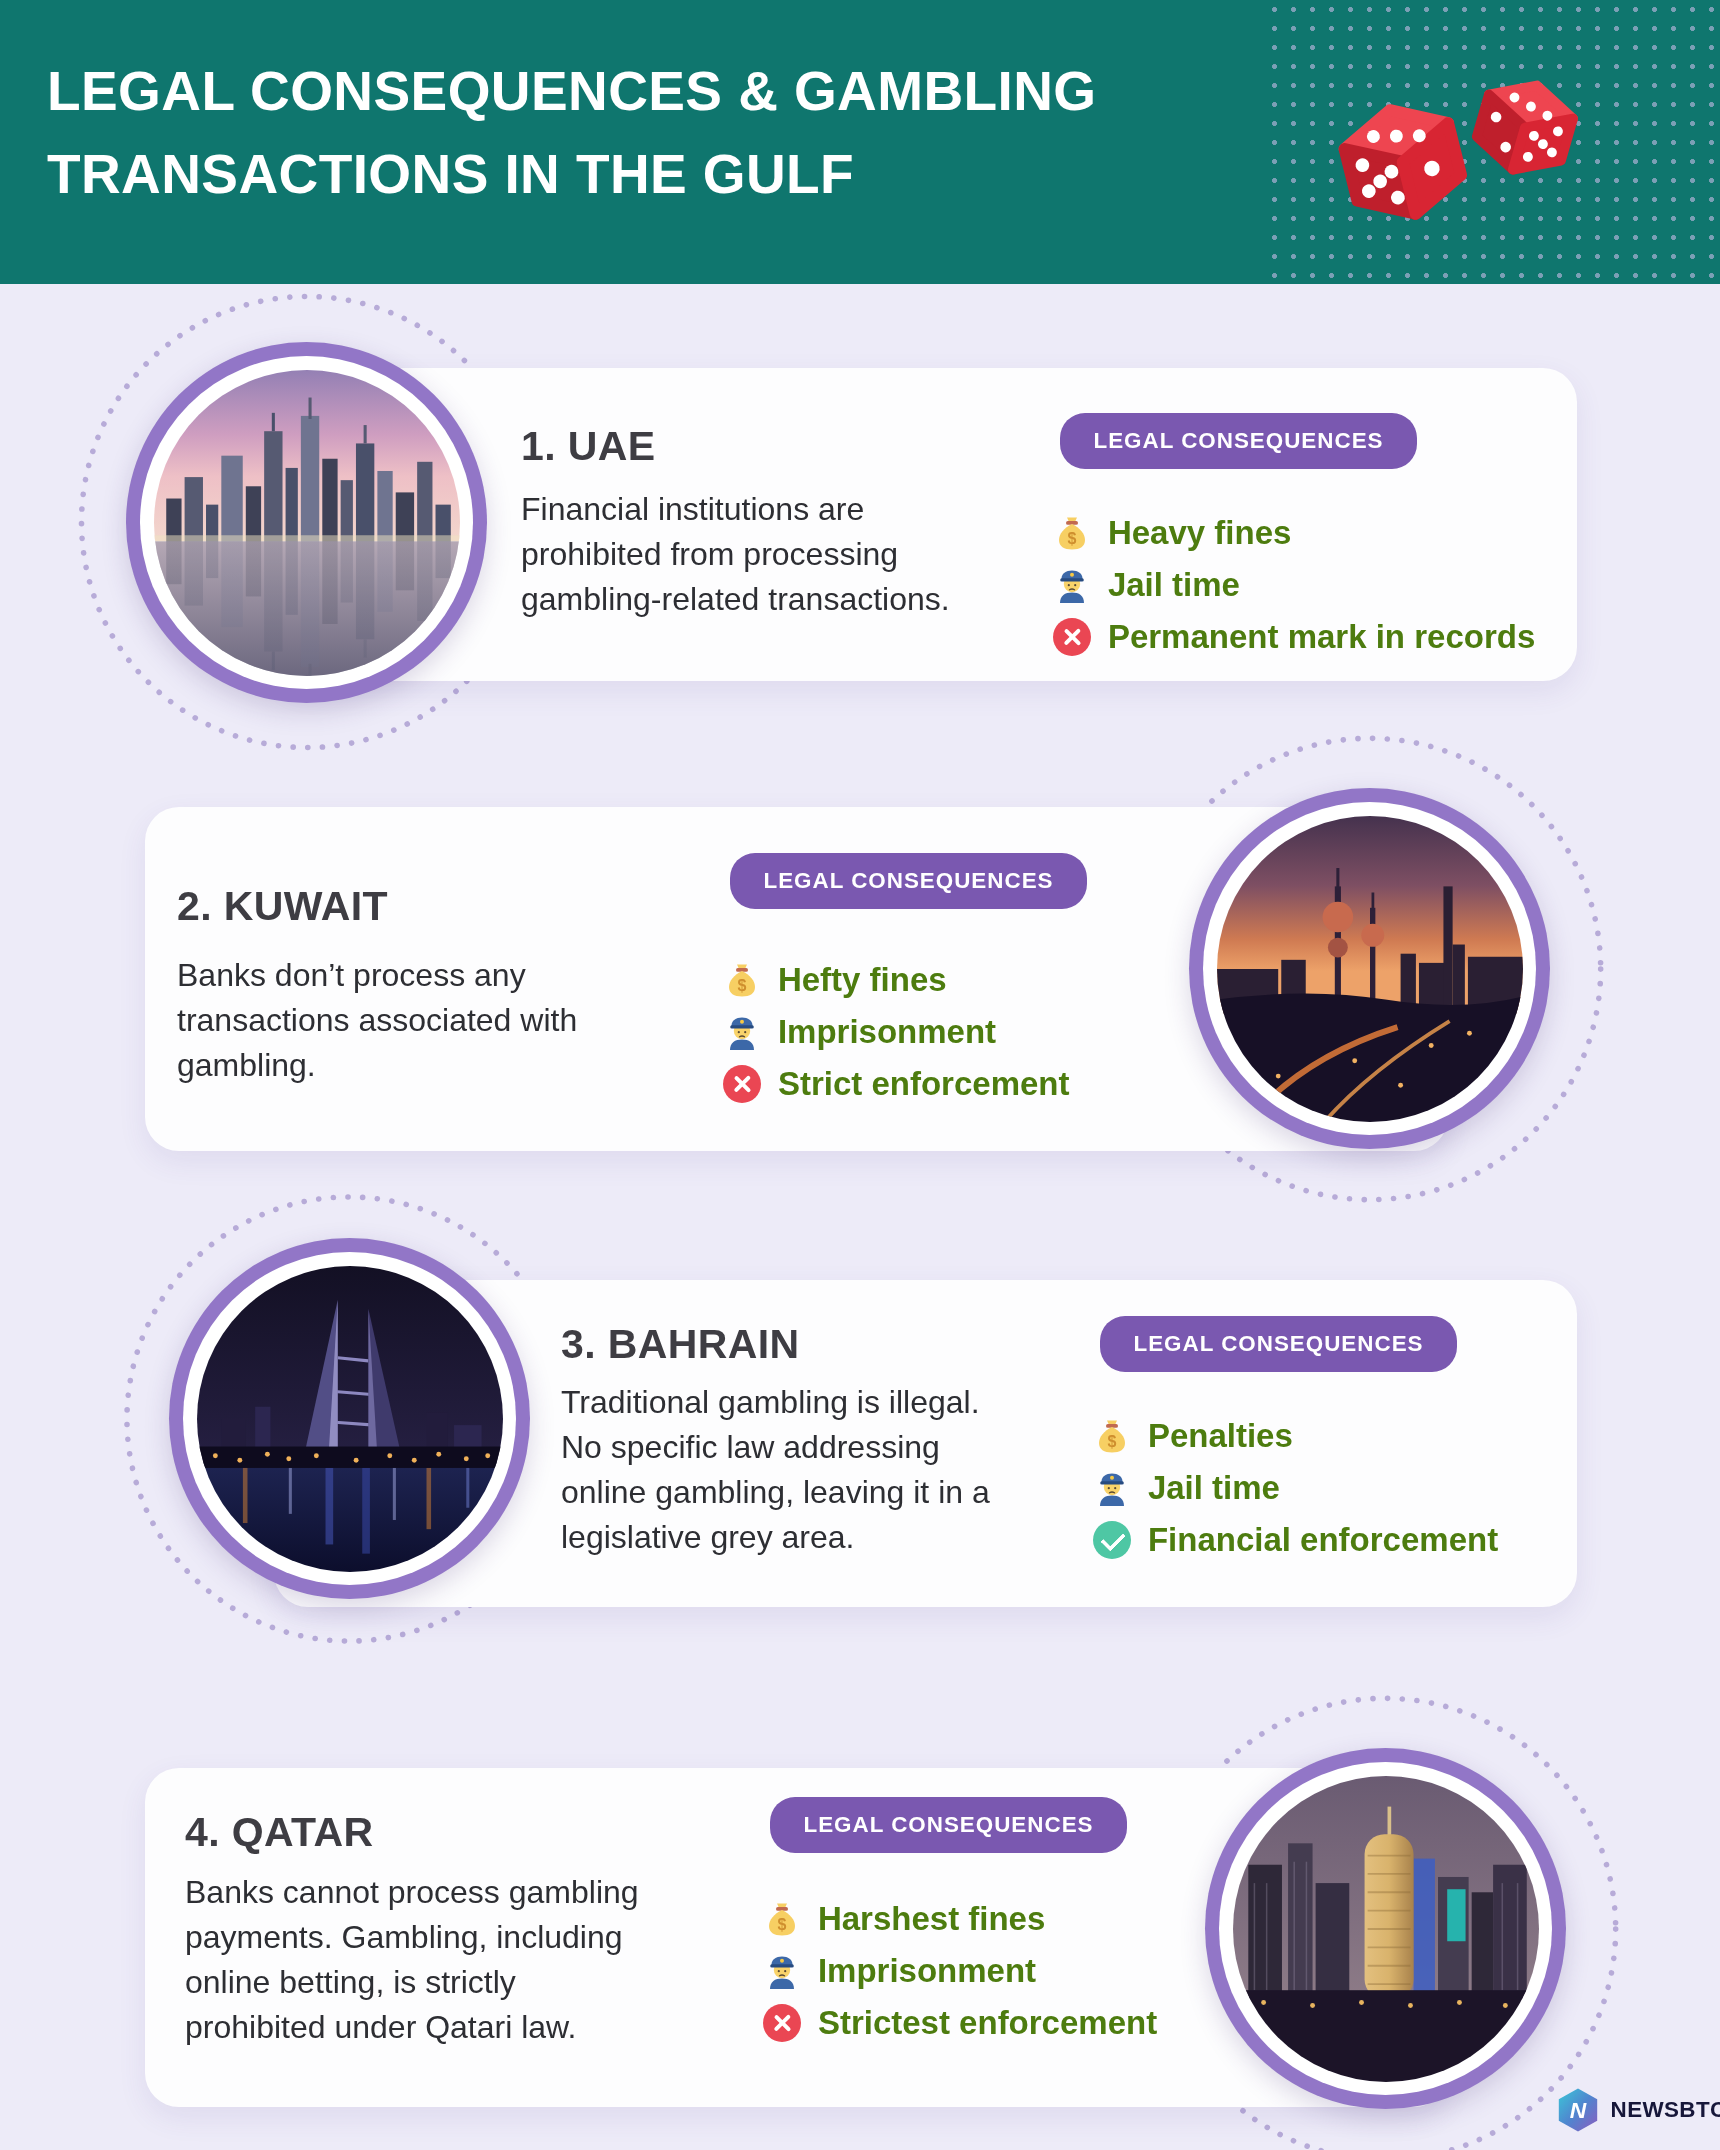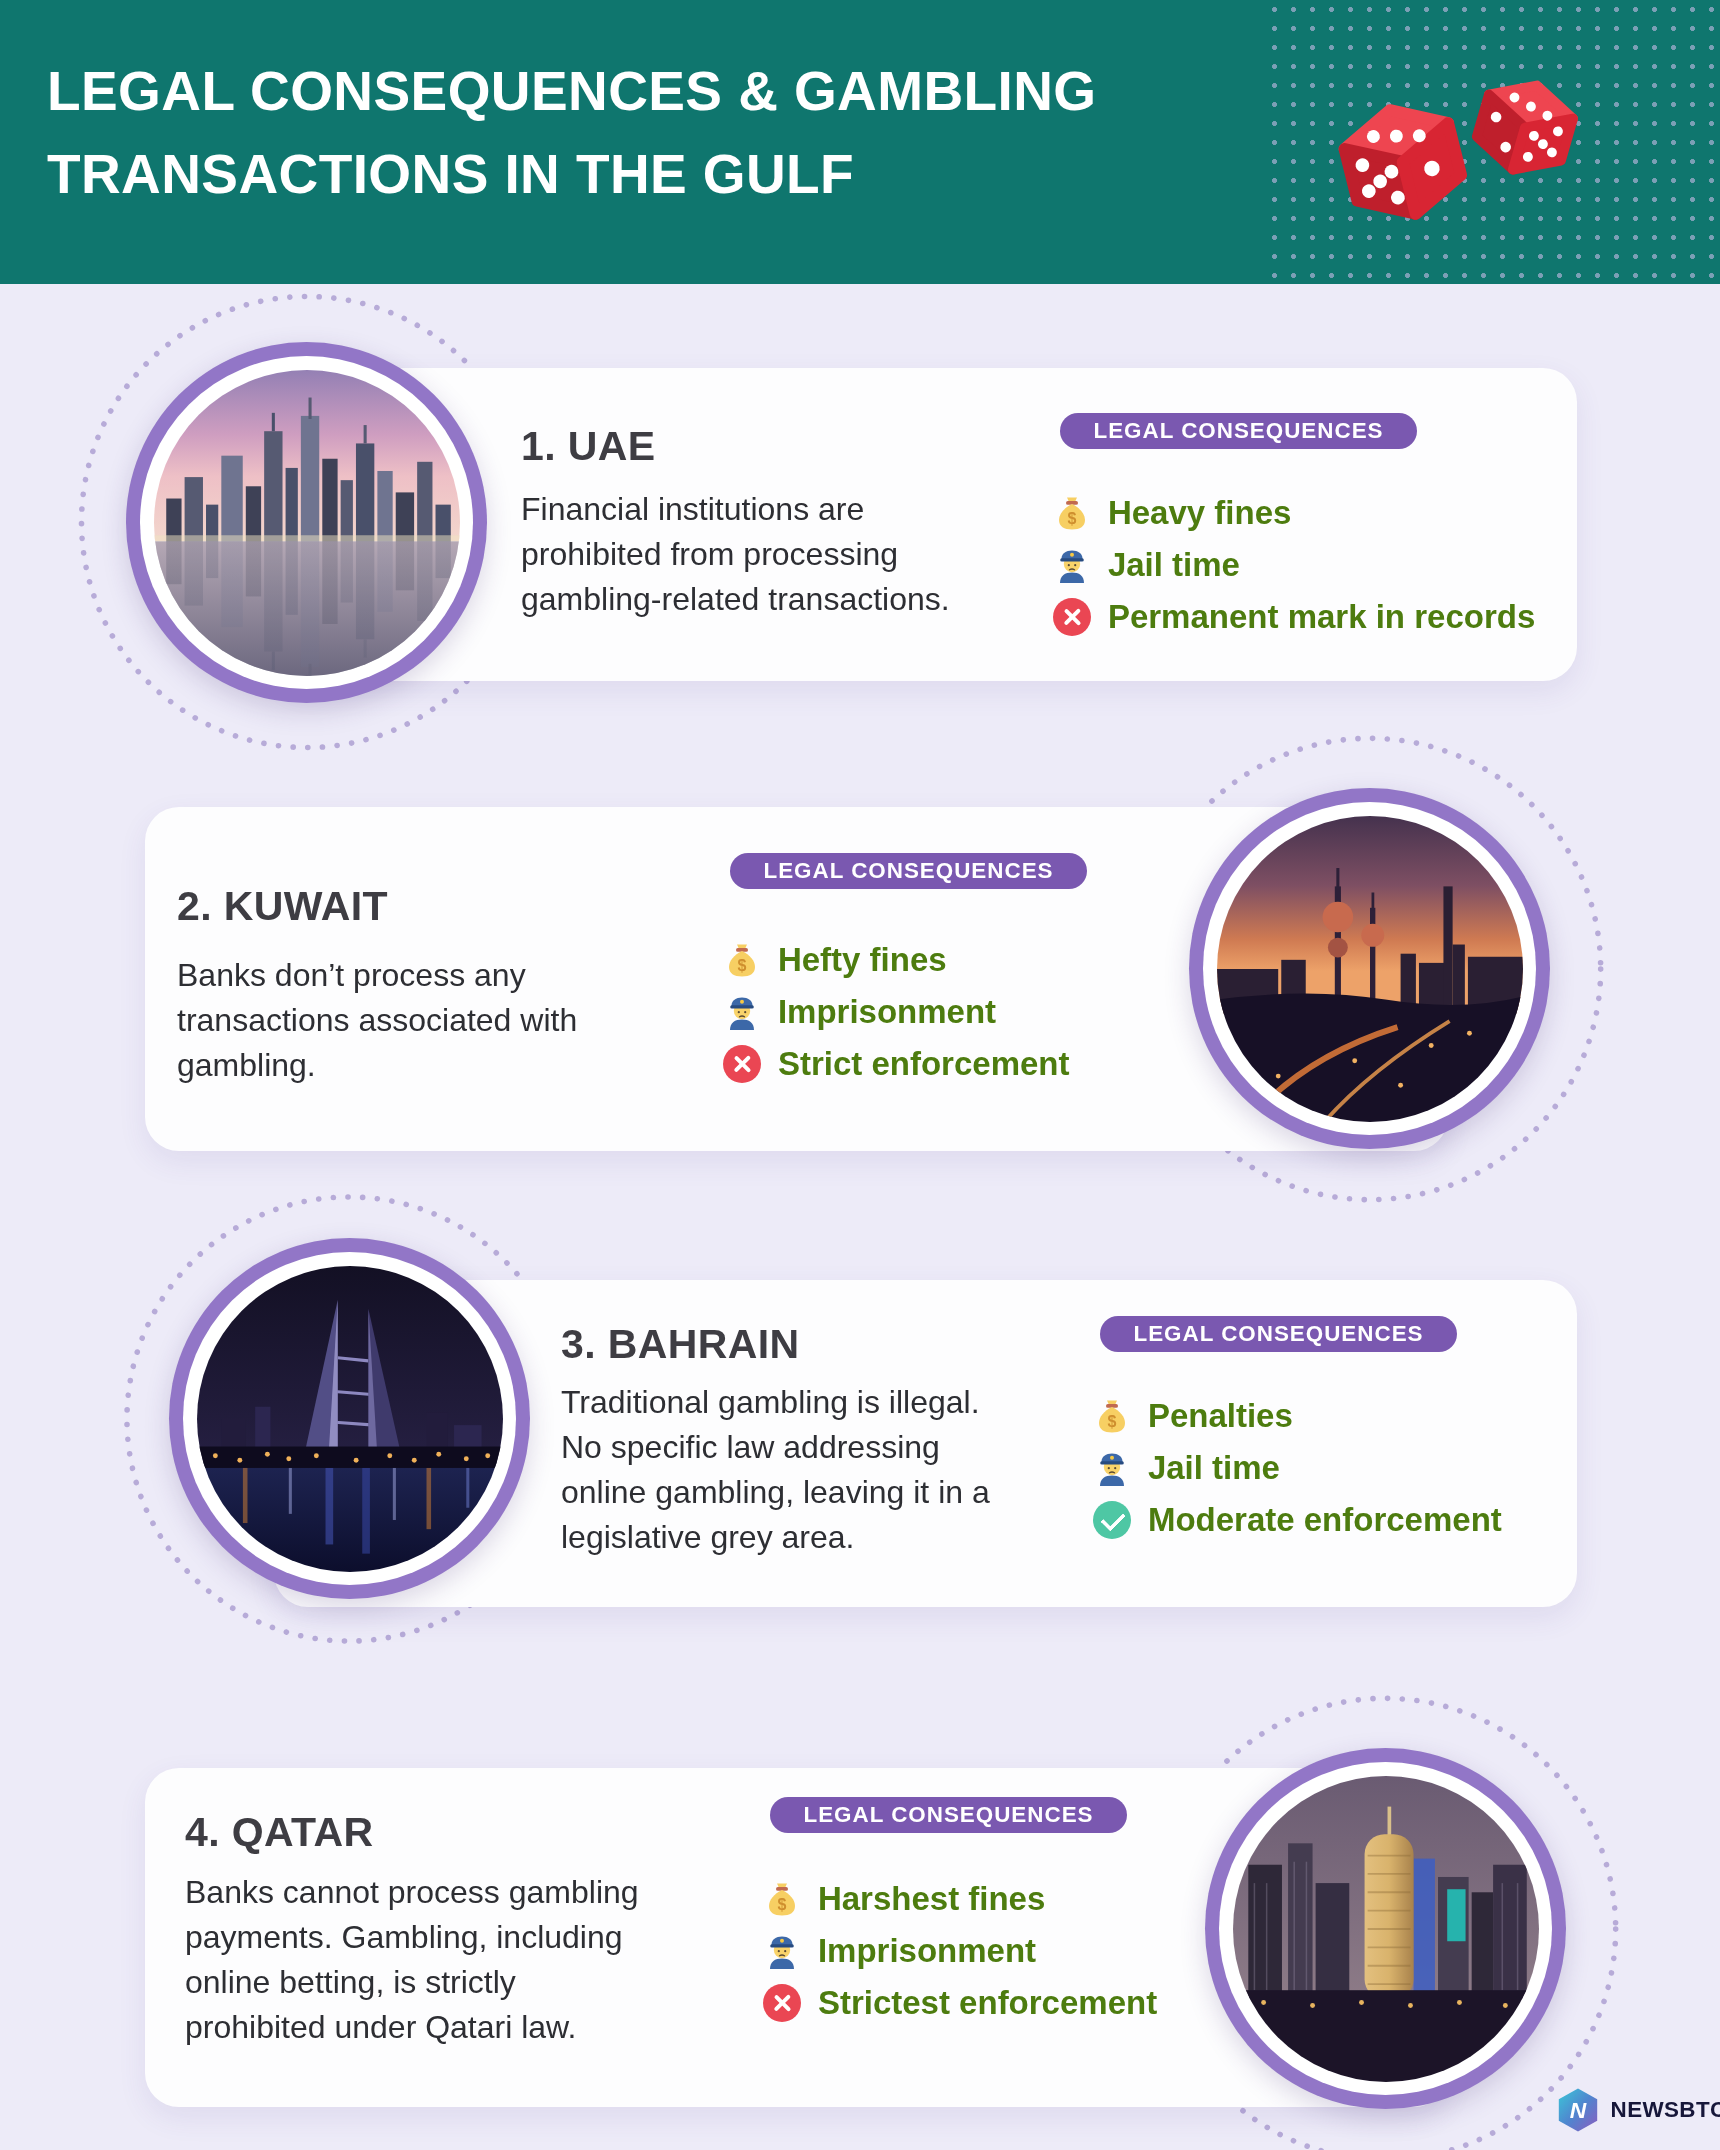--- a/index.html
+++ b/index.html
@@ -19,21 +19,21 @@
   .card{position:absolute;background:#fdfdfe;border-radius:34px;box-shadow:0 10.3px 29px rgba(80,60,140,.09);z-index:2;}
   .card1{left:274px;top:368px;width:1303px;height:313px;}
   .card2{left:145px;top:807px;width:1303px;height:344px;}
   .card3{left:274px;top:1280px;width:1303px;height:327px;}
   .card4{left:145px;top:1768px;width:1303px;height:339px;}
 
   .sec-title{position:absolute;font-size:41px;font-weight:bold;color:#3e3d43;letter-spacing:0.4px;}
   .sec-body{position:absolute;font-size:32px;color:#2d2e33;line-height:45px;white-space:pre-line;}
 
   .conseq{position:absolute;width:551px;}
-  .pill{width:357px;height:36px;background:#7a58b0;border-radius:25px;display:flex;
+  .pill{width:357px;height:56px;background:#7a58b0;border-radius:25px;display:flex;
         align-items:center;justify-content:center;color:#fff;font-size:22.4px;font-weight:bold;letter-spacing:1px;}
   .rows{margin-top:38px;margin-left:-8.6px;}
   .row{display:flex;align-items:center;height:52px;}
   .ic{width:41px;height:41px;flex:0 0 41px;display:flex;align-items:center;justify-content:center;}
   .row-text{margin-left:15.5px;font-size:33px;font-weight:bold;color:#4d7c0f;}
 
   
   .cross-circle{position:relative;width:38px;height:38px;border-radius:50%;background:#ea4653;}
   .cross-circle i{position:absolute;left:8.6px;top:17px;width:20.6px;height:4.3px;background:#fff;border-radius:2.6px;display:block;}
   .cross-circle i:first-child{transform:rotate(45deg);}
@@ -246,21 +246,21 @@
               </svg>
           </span>
           <span class="row-text">Jail time</span>
         </div>
         <div class="row">
           <span class="ic">
               <span class="check-circle">
                 <i></i>
               </span>
             </span>
-          <span class="row-text">Moderate enforcement</span>
+          <span class="row-text">Financial enforcement</span>
         </div>
       </div>
     </div>
   </div>
 
   <div class="card card4">
     <div class="sec-title" style="left:40px;top:41px">4. QATAR</div>
     <div class="sec-body" style="left:40px;top:102px;width:533px">Banks cannot process gambling
 payments. Gambling, including
 online betting, is strictly

